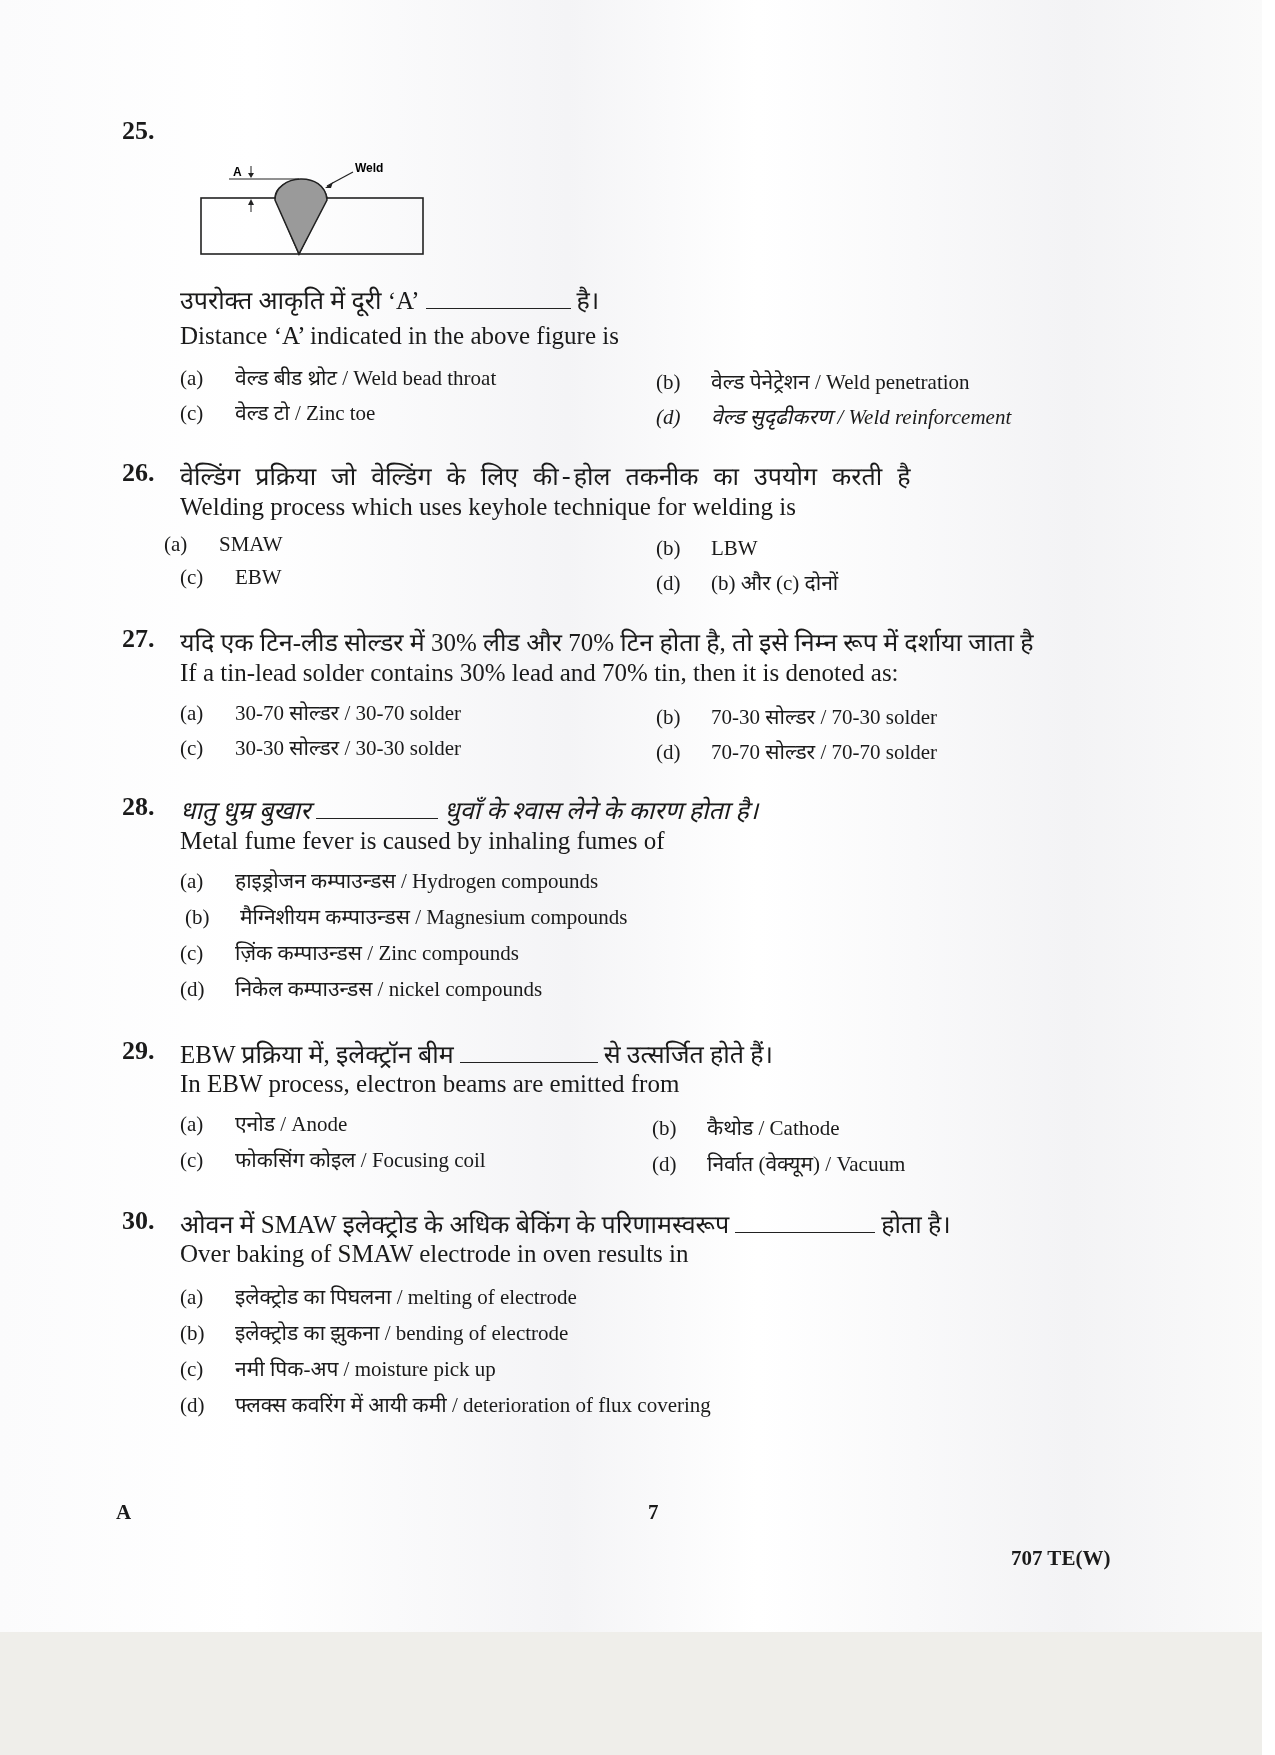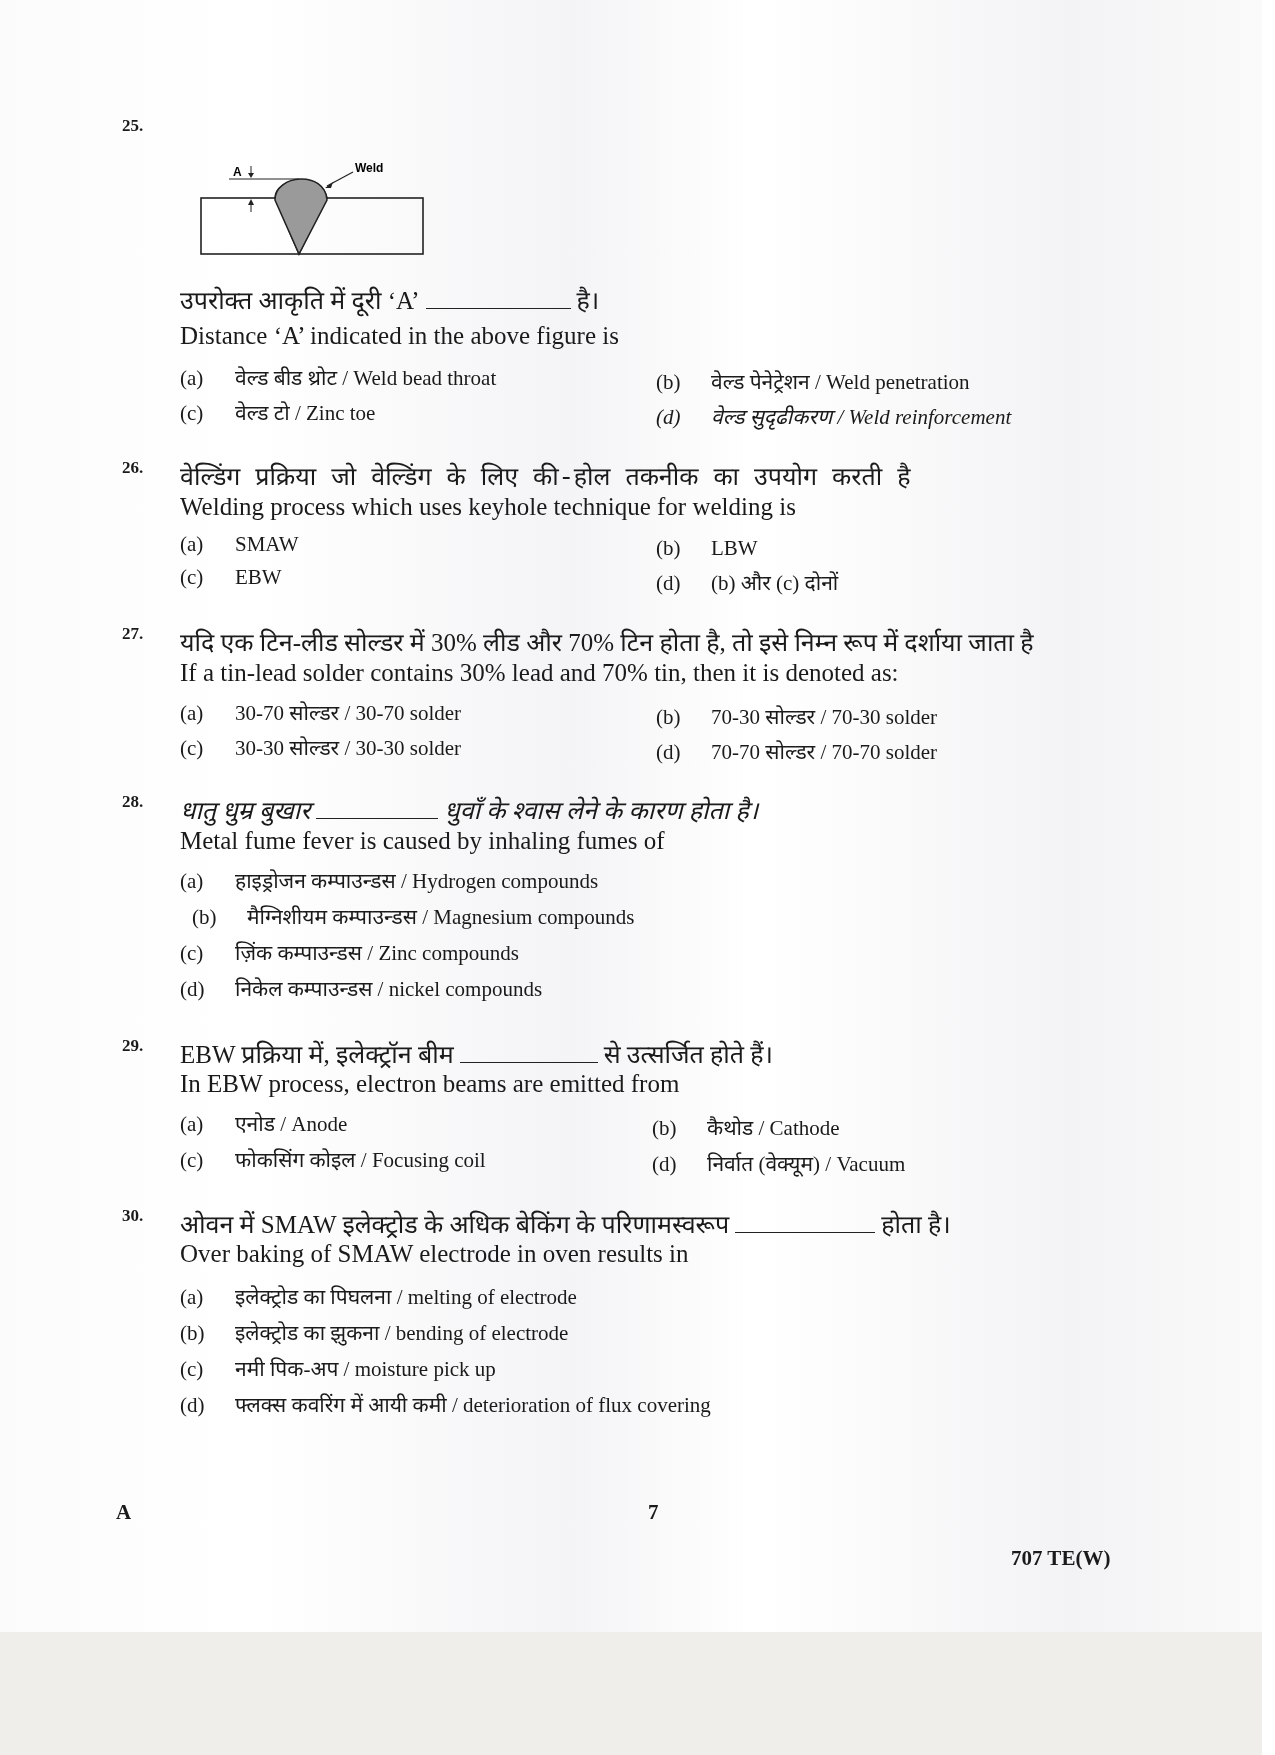--- a/index.html
+++ b/index.html
@@ -15,21 +15,21 @@
     }
     .bottom-strip {
       position: absolute; left: 0; top: 1632px; width: 1262px; height: 123px;
       background: #efeeea;
     }
     .right-edge {
       position: absolute; left: 1262px; top: 0; width: 13px; height: 1755px; background: #ffffff;
     }
     .q { position: absolute; left: 0; width: 1262px; }
     .qnum {
-      position: absolute; left: 122px; font-weight: bold; font-size: 17px;
+      position: absolute; left: 122px; font-weight: bold; font-size: 26px;
     }
     .line { position: absolute; left: 180px; font-size: 25px; white-space: nowrap; }
     .opt { position: absolute; font-size: 21px; white-space: nowrap; }
     .opt .lbl { display: inline-block; width: 55px; }
     .blank { display: inline-block; border-bottom: 1.5px solid #222; vertical-align: baseline; height: 1px; margin: 0 6px; }
     .footer { position: absolute; top: 1500px; font-weight: bold; font-size: 21px; }
     svg { position: absolute; }
   </style>
 </head>
 <body>
@@ -61,21 +61,21 @@
   <div class="opt" style="left:180px;top:363px;"><span class="lbl">(a)</span><span>वेल्ड बीड थ्रोट / Weld bead throat</span></div>
   <div class="opt" style="left:656px;top:367px;"><span class="lbl">(b)</span><span>वेल्ड पेनेट्रेशन / Weld penetration</span></div>
   <div class="opt" style="left:180px;top:398px;"><span class="lbl">(c)</span><span>वेल्ड टो / Zinc toe</span></div>
   <div class="opt" style="left:656px;top:402px;font-style:italic;"><span class="lbl">(d)</span><span>वेल्ड सुदृढीकरण / Weld reinforcement</span></div>
 </div>
 
 <div class="q">
   <div class="qnum" style="top:458px;">26.</div>
   <div class="line" style="top:458px;font-family:Liberation Mono, monospace;">वेल्डिंग प्रक्रिया जो वेल्डिंग के लिए की-होल तकनीक का उपयोग करती है</div>
   <div class="line" style="top:493px;">Welding process which uses keyhole technique for welding is</div>
-  <div class="opt" style="left:180px;top:532px;"><span class="lbl">(a)</span><span>SMAW</span></div>
+  <div class="opt" style="left:164px;top:532px;"><span class="lbl">(a)</span><span>SMAW</span></div>
   <div class="opt" style="left:656px;top:536px;"><span class="lbl">(b)</span><span>LBW</span></div>
   <div class="opt" style="left:180px;top:565px;"><span class="lbl">(c)</span><span>EBW</span></div>
   <div class="opt" style="left:656px;top:568px;"><span class="lbl">(d)</span><span>(b) और (c) दोनों</span></div>
 </div>
 
 <div class="q">
   <div class="qnum" style="top:624px;">27.</div>
   <div class="line" style="top:624px;">यदि एक टिन-लीड सोल्डर में 30% लीड और 70% टिन होता है, तो इसे निम्न रूप में दर्शाया जाता है</div>
   <div class="line" style="top:659px;">If a tin-lead solder contains 30% lead and 70% tin, then it is denoted as:</div>
   <div class="opt" style="left:180px;top:658px;margin-top:40px;"><span class="lbl">(a)</span><span>30-70 सोल्डर / 30-70 solder</span></div>
@@ -84,21 +84,21 @@
   <div class="opt" style="left:656px;top:737px;"><span class="lbl">(d)</span><span>70-70 सोल्डर / 70-70 solder</span></div>
 </div>
 
 <div class="q">
   <div class="qnum" style="top:792px;">28.</div>
   <div class="line" style="top:792px;font-style:italic;">
     <span>धातु धुम्र बुखार</span><span class="blank" style="width:122px;"></span><span>धुवाँ के श्वास लेने के कारण होता है।</span>
   </div>
   <div class="line" style="top:827px;">Metal fume fever is caused by inhaling fumes of</div>
   <div class="opt" style="left:180px;top:866px;"><span class="lbl">(a)</span><span>हाइड्रोजन कम्पाउन्डस / Hydrogen compounds</span></div>
-  <div class="opt" style="left:192px;top:902px;"><span class="lbl">(b)</span><span>मैग्निशीयम कम्पाउन्डस / Magnesium compounds</span></div>
+  <div class="opt" style="left:185px;top:902px;"><span class="lbl">(b)</span><span>मैग्निशीयम कम्पाउन्डस / Magnesium compounds</span></div>
   <div class="opt" style="left:180px;top:938px;"><span class="lbl">(c)</span><span>ज़िंक कम्पाउन्डस / Zinc compounds</span></div>
   <div class="opt" style="left:180px;top:974px;"><span class="lbl">(d)</span><span>निकेल कम्पाउन्डस / nickel compounds</span></div>
 </div>
 
 <div class="q">
   <div class="qnum" style="top:1036px;">29.</div>
   <div class="line" style="top:1036px;">
     <span>EBW प्रक्रिया में, इलेक्ट्रॉन बीम</span><span class="blank" style="width:138px;"></span><span>से उत्सर्जित होते हैं।</span>
   </div>
   <div class="line" style="top:1070px;">In EBW process, electron beams are emitted from</div>

